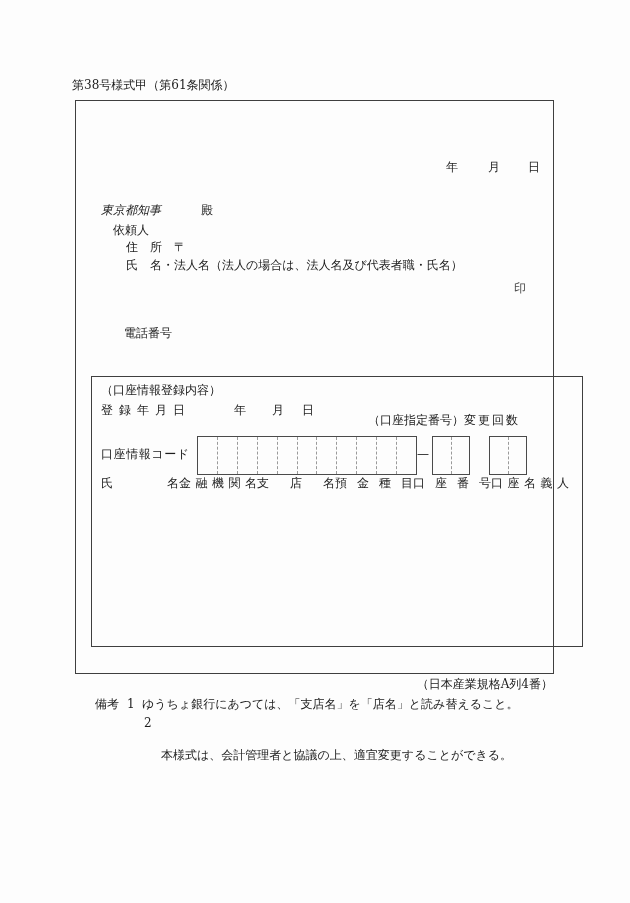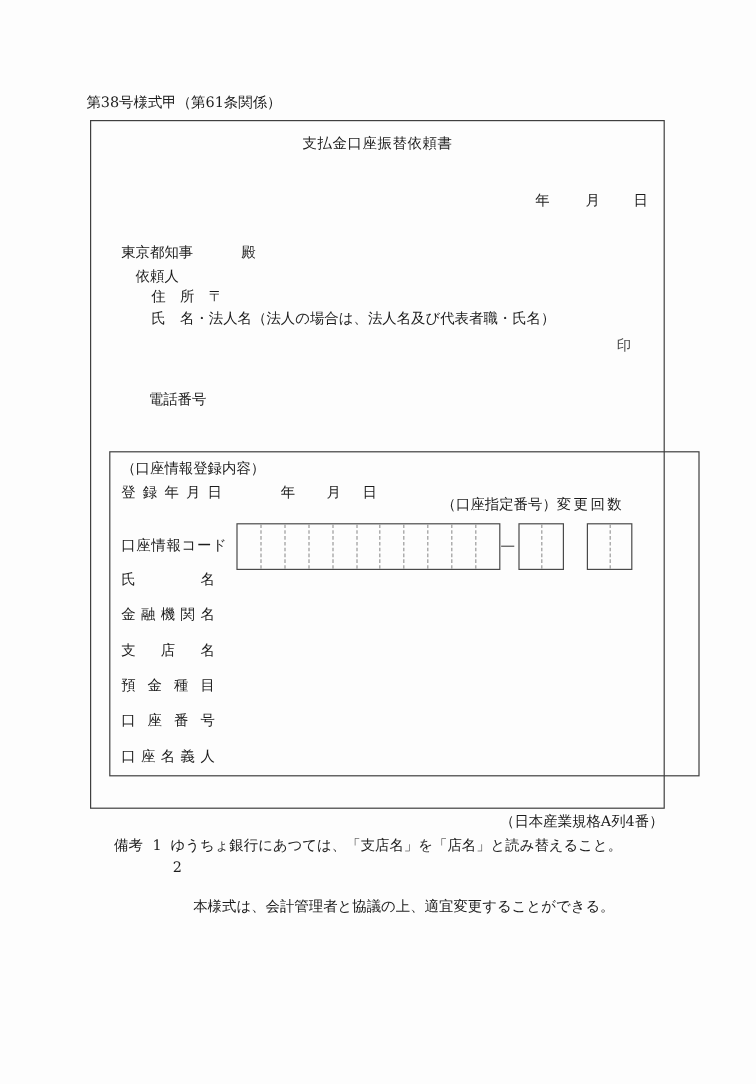--- a/index.html
+++ b/index.html
@@ -8,21 +8,21 @@
     font-family:"DejaVu Serif","Liberation Serif",serif;
     font-size:12px;line-height:1.2;color:#1c1c1c;
   }
   [data-name="form-number"]{position:absolute;left:72px;top:78px;}
   [data-name="outer-box"]{position:absolute;left:75px;top:100px;width:477px;height:572px;border:1px solid #3f3f3f;background:#fdfdfd;}
   [data-name="form-title"]{position:absolute;left:0;top:11px;width:100%;text-align:center;letter-spacing:0.5px;}
   [data-name="form-subtitle"]{position:absolute;left:0;top:30px;width:100%;text-align:center;}
   [data-name="date-line"]{position:absolute;left:0;top:59px;width:100%;height:16px;}
   [data-name="date-line"] span{position:absolute;top:0;}
   .dl-y{left:370px;} .dl-m{left:412px;} .dl-d{left:452px;}
-  [data-name="addressee"]{position:absolute;left:25px;top:102px;}
+  [data-name="addressee"]{position:absolute;left:25px;top:102px;font-style:italic;}
   [data-name="addressee-honorific"]{position:absolute;left:125px;top:102px;}
   [data-name="requester-label"]{position:absolute;left:37px;top:122px;}
   [data-name="address-label"]{position:absolute;left:50px;top:139px;}
   [data-name="name-label"]{position:absolute;left:50px;top:157px;}
   [data-name="seal-mark"]{position:absolute;left:438px;top:180px;color:#4a4a4a;}
   [data-name="phone-label"]{position:absolute;left:48px;top:225px;}
   [data-name="payment-instruction"]{position:absolute;left:25px;top:253px;}
   [data-name="account-info-box"]{position:absolute;left:15px;top:275px;width:450px;height:269px;border:1px solid #3f3f3f;padding-left:40px;}
   [data-name="account-section-title"]{position:absolute;left:9px;top:6px;}
   [data-name="registration-date-row"]{position:absolute;left:0;top:26px;width:100%;height:16px;}
@@ -33,38 +33,37 @@
   [data-name="change-count-label"]{position:absolute;left:372px;top:36px;letter-spacing:2px;}
   [data-name="account-code-label"]{position:absolute;left:9px;top:70px;width:88px;}
   .jlabel{display:inline-block;text-align:justify;text-align-last:justify;}
   .cellbox{position:absolute;top:59px;height:37px;display:flex;border:1px solid #4a4a4a;background:#fdfdfd;}
   .cellbox .cell{flex:1 1 0;border-right:1px dashed #9a9a9a;}
   .cellbox .cell:last-child{border-right:none;}
   [data-name="account-code-cells"]{left:105px;width:218px;}
   [data-name="code-dash"]{position:absolute;left:322px;top:59px;width:18px;height:37px;line-height:37px;text-align:center;}
   [data-name="account-code-sub-cells"]{left:340px;width:36px;}
   [data-name="change-count-cells"]{left:397px;width:36px;}
-  [data-name="account-fields"]{position:absolute;left:9px;top:99px;height:161px;display:flex;flex-direction:column;justify-content:space-between;}
+  [data-name="account-fields"]{position:absolute;left:9px;top:99px;height:161px;display:flex;flex-direction:row;justify-content:space-between;}
   [data-name="account-fields"] .field-label{width:78px;text-align:justify;text-align-last:justify;}
   [data-name="jis-note"]{position:absolute;right:77px;top:677px;}
   [data-name="remarks"]{position:absolute;left:0;top:0;width:100%;height:100%;pointer-events:none;border-radius:29px;}
   [data-name="remarks"] span{position:absolute;}
   [data-name="remarks-label"]{left:95px;top:697px;}
   .rem-num-1{left:127px;top:697px;}
   .rem-text-1{left:142px;top:697px;}
   .rem-num-2{left:144px;top:716px;}
   .rem-text-2{left:161px;top:716px;margin-top:32px;}
 </style>
 </head>
 <body>
 
 <div data-name="form-number">第38号様式甲（第61条関係）</div>
 
 <div data-name="outer-box">
-  <div data-name="form-title">支払金口座振替依頼書</div>
 
   <div data-name="date-line">
     <span class="dl-y" data-name="date-year-label">年</span>
     <span class="dl-m" data-name="date-month-label">月</span>
     <span class="dl-d" data-name="date-day-label">日</span>
   </div>
 
   <div data-name="addressee">東京都知事</div>
   <div data-name="addressee-honorific">殿</div>
   <div data-name="requester-label">依頼人</div>

